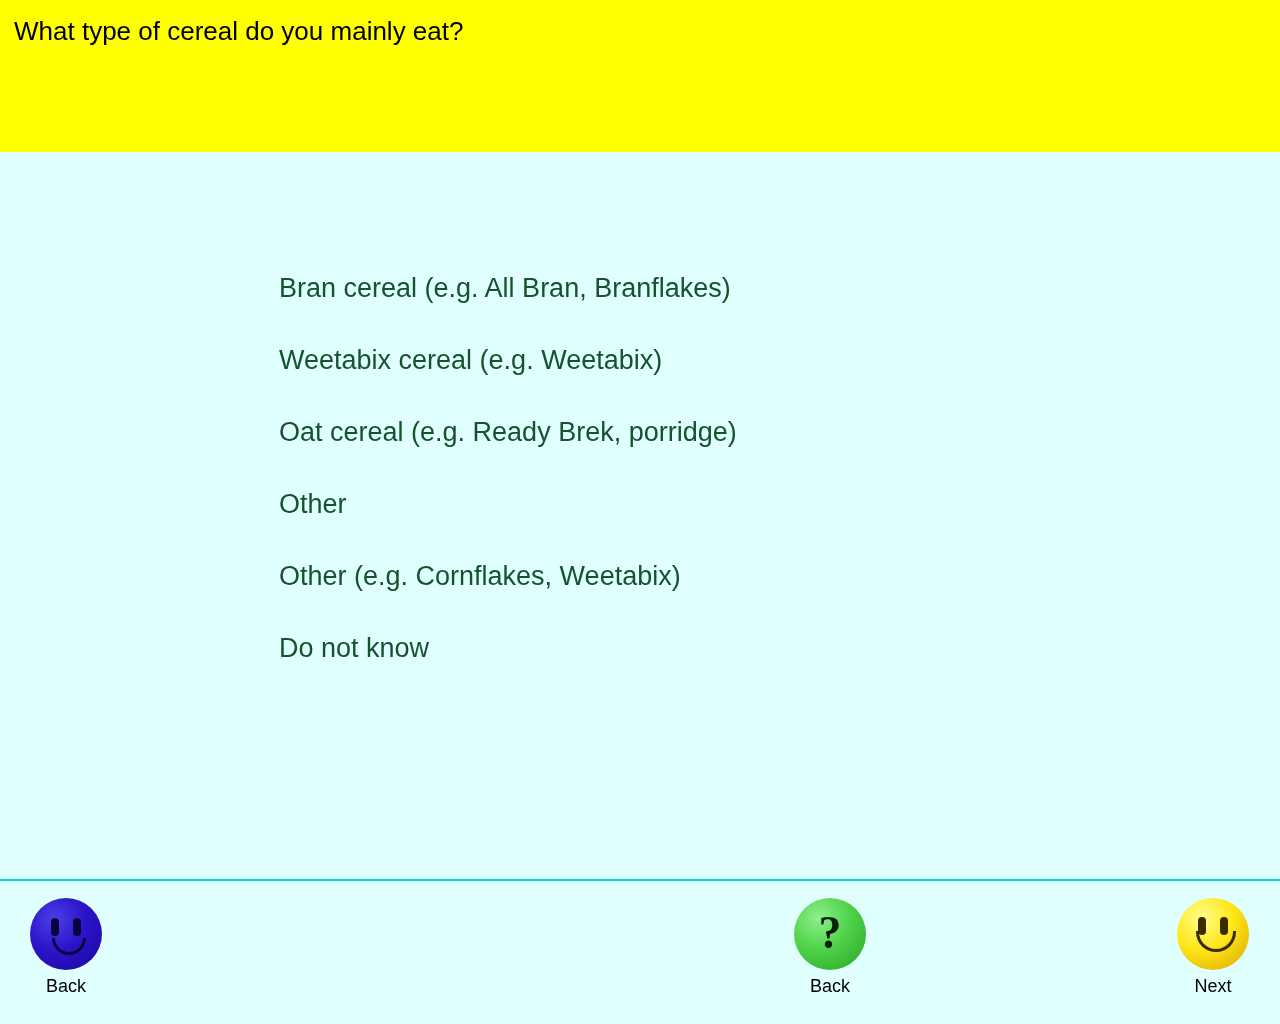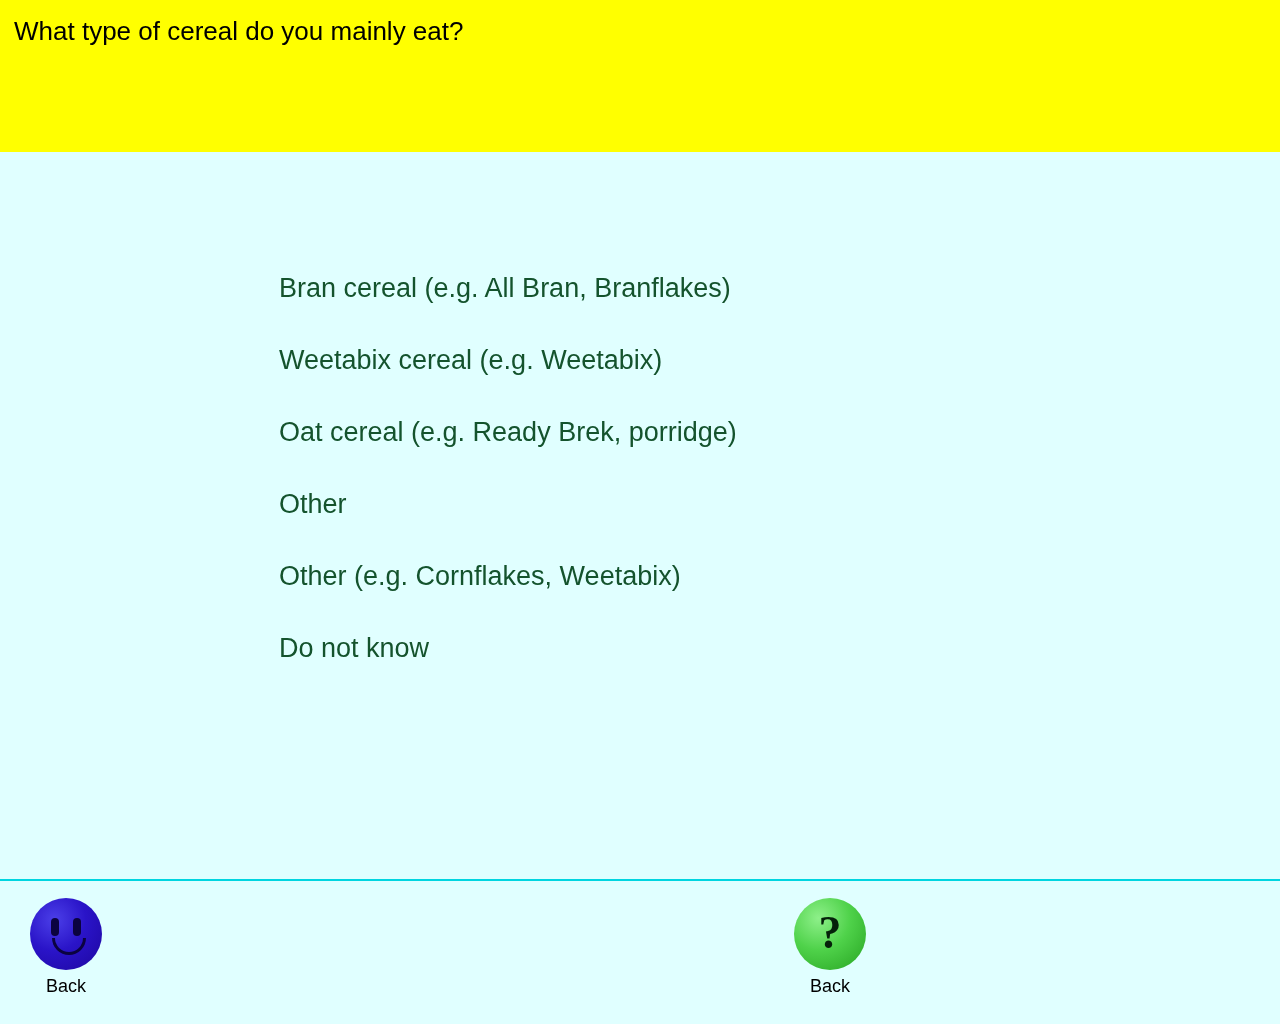--- a/index.html
+++ b/index.html
@@ -201,14 +201,22 @@
   </div>
 
 
   <div class="nav-button" style="left:770px">
     <div class="nav-face" id="face-help">
       <div class="qmark">?</div>
     </div>
     <div class="nav-label">Back</div>
   </div>
 
+  <div class="nav-button" style="left:1153px">
+    <div class="nav-face" id="face-next">
+      <div class="eye left"></div>
+      <div class="eye right"></div>
+      <div class="mouth"></div>
+    </div>
+    <div class="nav-label">Next</div>
+  </div>
 
 </div>
 
 </body></html>

